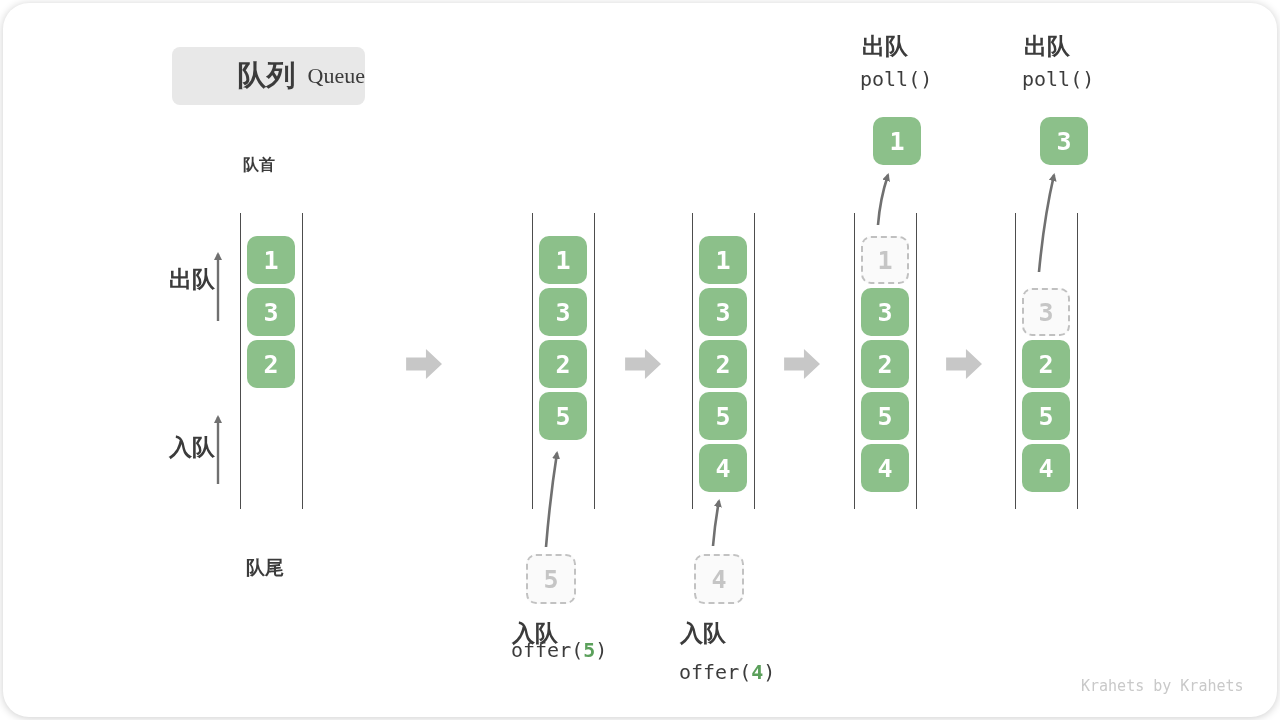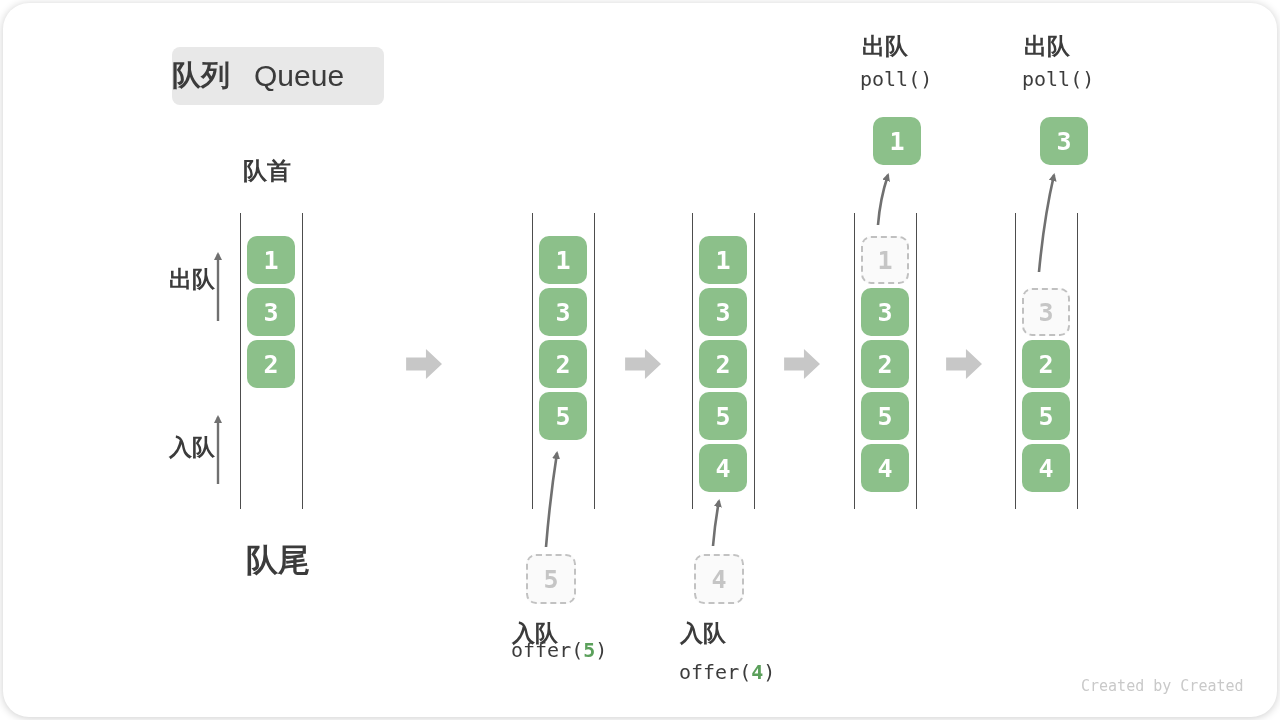--- a/index.html
+++ b/index.html
@@ -6,27 +6,27 @@
   html, body { width: 1280px; height: 720px; background: #ffffff; font-family: "Liberation Sans", sans-serif; overflow: hidden; }
   #card {
     position: absolute; left: 3px; top: 3px; width: 1274px; height: 714px;
     background: #ffffff; border-radius: 26px;
     box-shadow: 0 1px 8px rgba(0,0,0,0.20);
   }
   .abs { position: absolute; }
 
   
   #title-badge {
-    left: 169px; top: 44px; width: 212px; height: 58px;
+    left: 169px; top: 44px; width: 193px; height: 58px;
     background: #e8e8e8; border-radius: 8px;
-    display: flex; align-items: center; justify-content: flex-start; gap: 24px;
+    display: flex; align-items: center; justify-content: flex-end; gap: 12px;
     color: #3b3b3b;
   }
   #title-badge .zh { font-size: 29px; font-weight: bold; }
-  #title-badge .en { font-size: 30px; font-family: Liberation Sans, sans-serif; }
+  #title-badge .en { font-size: 22px; font-family: Liberation Serif, serif; }
 
   
   .cn-label { color: #3b3b3b; font-weight: bold; font-size: 23px; white-space: nowrap; }
 
   
   .queue {
     top: 210px; width: 63px; height: 296px;
     border-left: 1.5px solid #4d4d4d; border-right: 1.5px solid #4d4d4d;
   }
   .cell {
@@ -62,22 +62,22 @@
 </head>
 <body>
 
 <div id="card">
 
   <div id="title-badge" class="abs">
     <span class="zh">队列</span>
     <span class="en">Queue</span>
   </div>
 
-  <div class="abs cn-label" style="left:240px; top:152px; font-size:24px;">队首</div>
-  <div class="abs cn-label" style="left:243px; top:536px; font-size:32px;">队尾</div>
+  <div class="abs cn-label" style="left:240px; top:152px; font-size:16px;">队首</div>
+  <div class="abs cn-label" style="left:243px; top:552px; font-size:19px;">队尾</div>
 
   <div class="abs cn-label" style="left:166px; top:261px;">出队</div>
   <div class="abs cn-label" style="left:166px; top:429px;">入队</div>
 
   <div class="abs queue" style="left:237px;">
     <div class="cell green s0">1</div>
     <div class="cell green s1">3</div>
     <div class="cell green s2">2</div>
   </div>
 
@@ -149,15 +149,15 @@
       </marker>
     </defs>
     <path d="M 215 318 L 215 251" stroke="#707070" stroke-width="2.4" fill="none" marker-end="url(#ah)"></path>
     <path d="M 215 481 L 215 414" stroke="#707070" stroke-width="2.4" fill="none" marker-end="url(#ah)"></path>
     <path d="M 543 544 Q 547 495 554 450" stroke="#707070" stroke-width="2.6" fill="none" marker-end="url(#ah)"></path>
     <path d="M 710 543 Q 712 519 716 498" stroke="#707070" stroke-width="2.6" fill="none" marker-end="url(#ah)"></path>
     <path d="M 875 222 Q 877 196 885 172" stroke="#707070" stroke-width="2.6" fill="none" marker-end="url(#ah)"></path>
     <path d="M 1036 269 Q 1041 215 1051 172" stroke="#707070" stroke-width="2.6" fill="none" marker-end="url(#ah)"></path>
   </svg>
 
-  <div id="credit" class="abs">Created by Created</div>
+  <div id="credit" class="abs">Krahets by Krahets</div>
 
 </div>
 
 </body></html>

